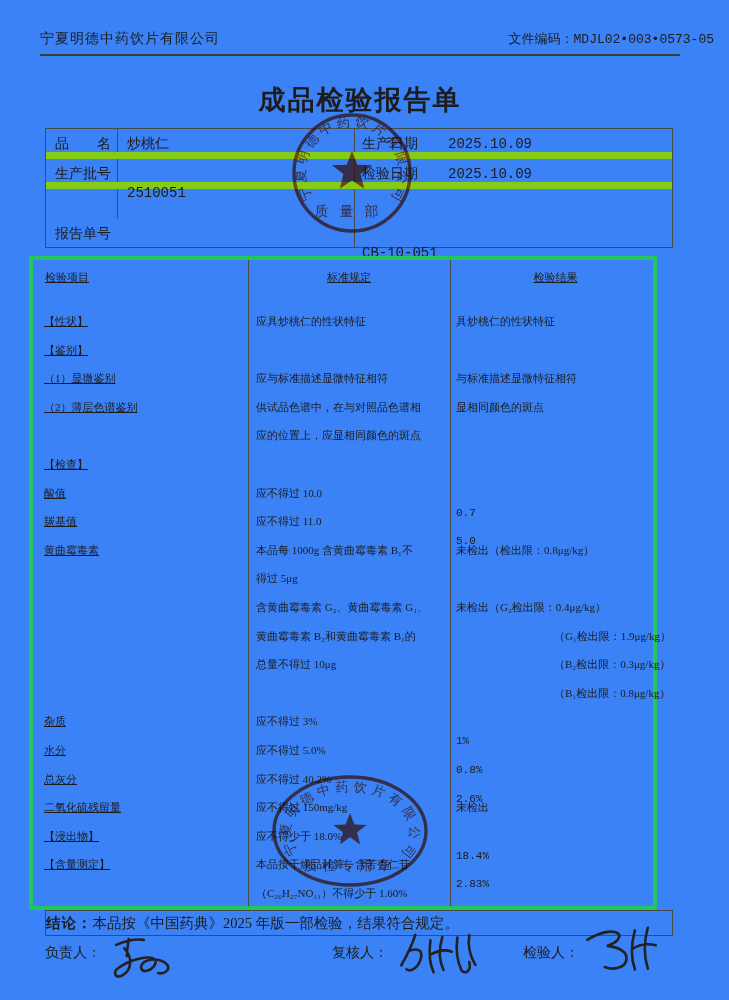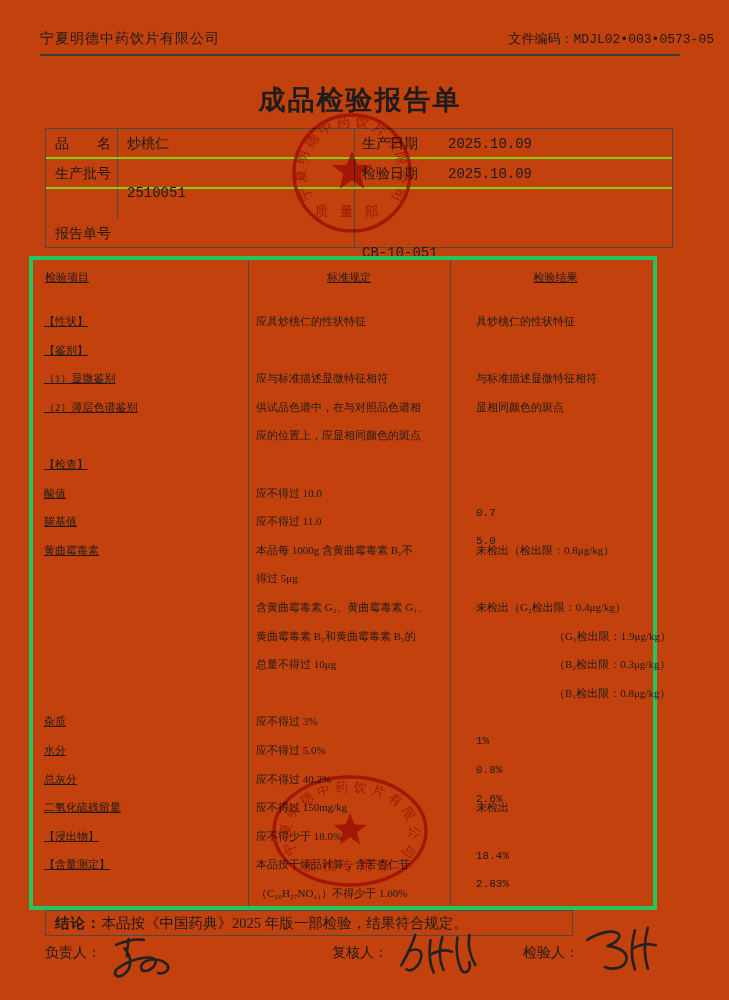--- a/index.html
+++ b/index.html
@@ -1,60 +1,60 @@
 <!DOCTYPE html>
 <html><head>
 <meta charset="utf-8">
 <style>
   html,body{margin:0;padding:0;background:#e8e8e8;}
   #page{
     position:relative;width:729px;height:1000px;margin:0 auto;
-    background:#c2410c;overflow:hidden;
+    background:#3b82f6;overflow:hidden;
     font-family:"Liberation Serif","DejaVu Serif",serif;
     color:#1c1c1c;
   }
   .mono{font-family:"Liberation Mono","DejaVu Sans Mono",monospace;margin-top:20px;}
   
   #company{position:absolute;left:40px;top:30px;font-size:14px;letter-spacing:1px;}
   #doccode{position:absolute;right:15px;top:30px;font-size:13px;}
   #doccode .mono{font-size:13px;}
   #rule{position:absolute;left:40px;top:54px;width:640px;height:2px;background:#3d3d3d;}
   
   #title{position:absolute;left:0;top:82px;width:720px;text-align:center;
          font-size:27px;font-weight:bold;letter-spacing:2px;}
   
   #info{position:absolute;left:45px;top:128px;width:628px;height:120px;
         border:1px solid #4a4a4a;box-sizing:border-box;font-size:14px;}
   .irow{position:absolute;left:0;width:100%;height:30px;box-sizing:border-box;
-        border-bottom:2px solid #84cc16;}
+        border-bottom:7px solid #84cc16;}
   .irow:last-child{border-bottom:none;}
   .icell{position:absolute;top:0;height:30px;line-height:29px;white-space:nowrap;overflow:visible;}
   .v1{position:absolute;top:0;left:71px;width:1px;height:90px;background:#4a4a4a;}
   .v2{position:absolute;top:0;left:308px;width:1px;height:118px;background:#4a4a4a;}
   .dlabel{display:inline-block;width:86px;}
   
   #spec{position:absolute;left:29px;top:256px;width:628px;height:654px;
         border:4px solid #22c55e;box-sizing:border-box;font-size:11px;}
   #spec .v{position:absolute;top:0;height:100%;width:1px;background:#4a4a4a;}
   #spec .hdr{position:absolute;top:10px;left:0;width:100%;display:grid;
              grid-template-columns:215px 202px 211px;}
   #spec .hdr span{text-decoration:underline;}
   #spec .h1{padding-left:12px;}
   #spec .h2,#spec .h3{text-align:center;}
   #lines{position:absolute;top:47px;left:0;width:100%;}
   .line{display:grid;grid-template-columns:215px 202px 211px;height:28.6px;
         line-height:28.6px;}
   .c1{padding-left:11px;white-space:nowrap;overflow:visible;text-decoration:underline;}
   .c2{padding-left:8px;white-space:nowrap;overflow:visible;}
-  .c3{padding-left:26px;white-space:nowrap;overflow:visible;}
+  .c3{padding-left:6px;white-space:nowrap;overflow:visible;}
   .c3.indent{padding-left:104px;}
   
-  #conclusion{position:absolute;left:45px;top:910px;width:528px;height:26px;
+  #conclusion{position:absolute;left:45px;top:910px;width:628px;height:26px;
               border:1px solid #4a4a4a;box-sizing:border-box;line-height:24px;
-              padding-left:9px;font-size:14.5px;white-space:nowrap;}
+              font-size:14.5px;white-space:nowrap;}
   #conclusion b{letter-spacing:1px;}
   
   .sigline{position:absolute;top:944px;font-size:14px;}
   #sig-label-1{left:45px;} #sig-label-2{left:332px;} #sig-label-3{left:523px;}
   .sig-svg{position:absolute;}
   #sig1{left:100px;top:928px;transform:rotate(-4deg);}
   #sig2{left:392px;top:926px;transform:rotate(-2deg);}
   #sig3{left:578px;top:922px;transform:rotate(-3deg);}
   .sig-svg path{stroke:#222;stroke-width:2.6;fill:none;stroke-linecap:round;stroke-linejoin:round;}
   

